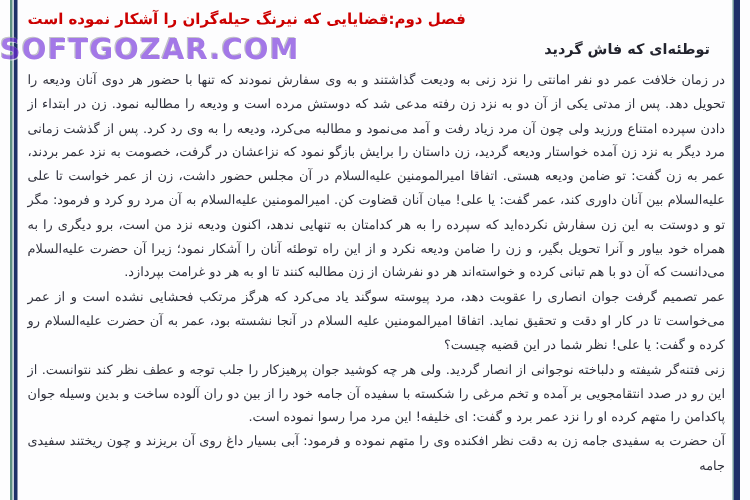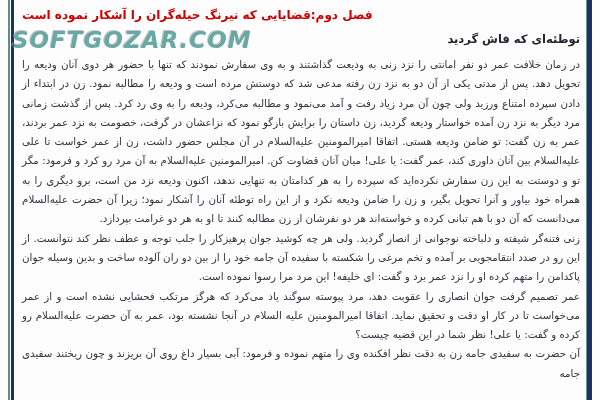--- a/index.html
+++ b/index.html
@@ -29,44 +29,43 @@
     line-height:16px;
     text-align:left;
     margin:2px 0 9px 0;
   }
   .section-heading {
     color:#23242e;
     font-weight:bold;
     font-size:11.5px;
     line-height:15px;
     text-align:right;
-    margin:0 0 8px 0;
+    margin:0 12px 8px 0;
   }
   .section-heading.second { margin-top:13px; }
   .body-par {
     color:#32333e;
     font-size:10.3px;
     line-height:19.3px;
     text-align:justify;
     margin:0;
   }
   .watermark {
     position:absolute;
-    top:27px; left:12px;
+    top:27px; left:0px;
     direction:ltr;
     font-weight:bold;
     font-size:23px;
     letter-spacing:1px;
-    color:#0f766e;
+    color:#6d28d9;
     opacity:0.62;
     text-shadow: 1px 1px 0 #ffffff, -1px -1px 0 #9fa1a8;
     white-space:nowrap;
     pointer-events:none;
     z-index:5;
-    font-style:italic;
   }
 </style>
 </head>
 <body>
 
 <div class="page">
 
   <div class="rule rule-left-teal"></div>
   <div class="rule rule-left-navy"></div>
   <div class="rule rule-right-teal"></div>
@@ -76,20 +75,20 @@
 
   <div class="content">
 
     <div class="chapter-title">فصل دوم:قضایایی که نیرنگ حیله‌گران را آشکار نموده است</div>
 
     <div class="section-heading">توطئه‌ای که فاش گردید</div>
 
     <p class="body-par">در زمان خلافت عمر دو نفر امانتی را نزد زنی به ودیعت گذاشتند و به وی سفارش نمودند که تنها با حضور هر دوی آنان ودیعه را تحویل دهد. پس از مدتی یکی از آن دو به نزد زن رفته مدعی شد که دوستش مرده است و ودیعه را مطالبه نمود. زن در ابتداء از دادن سپرده امتناع ورزید ولی چون آن مرد زیاد رفت و آمد می‌نمود و مطالبه می‌کرد، ودیعه را به وی رد کرد. پس از گذشت زمانی مرد دیگر به نزد زن آمده خواستار ودیعه گردید، زن داستان را برایش بازگو نمود که نزاعشان در گرفت، خصومت به نزد عمر بردند، عمر به زن گفت: تو ضامن ودیعه هستی. اتفاقا امیرالمومنین علیه‌السلام در آن مجلس حضور داشت، زن از عمر خواست تا علی علیه‌السلام بین آنان داوری کند، عمر گفت: یا علی! میان آنان قضاوت کن. امیرالمومنین علیه‌السلام به آن مرد رو کرد و فرمود: مگر تو و دوستت به این زن سفارش نکرده‌اید که سپرده را به هر کدامتان به تنهایی ندهد، اکنون ودیعه نزد من است، برو دیگری را به همراه خود بیاور و آنرا تحویل بگیر، و زن را ضامن ودیعه نکرد و از این راه توطئه آنان را آشکار نمود؛ زیرا آن حضرت علیه‌السلام می‌دانست که آن دو با هم تبانی کرده و خواسته‌اند هر دو نفرشان از زن مطالبه کنند تا او به هر دو غرامت بپردازد.</p>
 
 
+    <p class="body-par">عمر تصمیم گرفت جوان انصاری را عقوبت دهد، مرد پیوسته سوگند یاد می‌کرد که هرگز مرتکب فحشایی نشده است و از عمر می‌خواست تا در کار او دقت و تحقیق نماید. اتفاقا امیرالمومنین علیه السلام در آنجا نشسته بود، عمر به آن حضرت علیه‌السلام رو کرده و گفت: یا علی! نظر شما در این قضیه چیست؟</p>
+
     <p class="body-par">زنی فتنه‌گر شیفته و دلباخته نوجوانی از انصار گردید. ولی هر چه کوشید جوان پرهیزکار را جلب توجه و عطف نظر کند نتوانست. از این رو در صدد انتقامجویی بر آمده و تخم مرغی را شکسته با سفیده آن جامه خود را از بین دو ران آلوده ساخت و بدین وسیله جوان پاکدامن را متهم کرده او را نزد عمر برد و گفت: ای خلیفه! این مرد مرا رسوا نموده است.</p>
-
-    <p class="body-par">عمر تصمیم گرفت جوان انصاری را عقوبت دهد، مرد پیوسته سوگند یاد می‌کرد که هرگز مرتکب فحشایی نشده است و از عمر می‌خواست تا در کار او دقت و تحقیق نماید. اتفاقا امیرالمومنین علیه السلام در آنجا نشسته بود، عمر به آن حضرت علیه‌السلام رو کرده و گفت: یا علی! نظر شما در این قضیه چیست؟</p>
 
     <p class="body-par">آن حضرت به سفیدی جامه زن به دقت نظر افکنده وی را متهم نموده و فرمود: آبی بسیار داغ روی آن بریزند و چون ریختند سفیدی جامه</p>
 
   </div>
 </div>
 
 </body></html>

